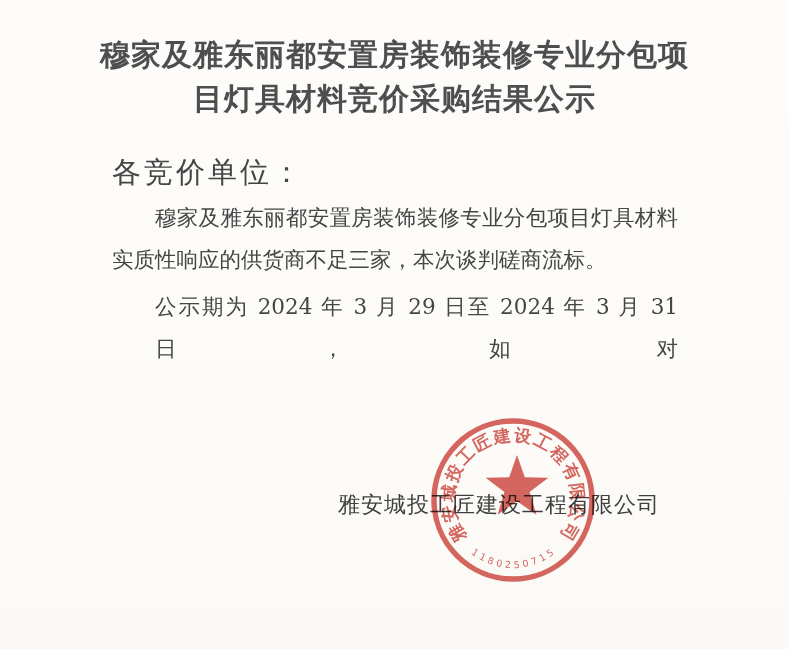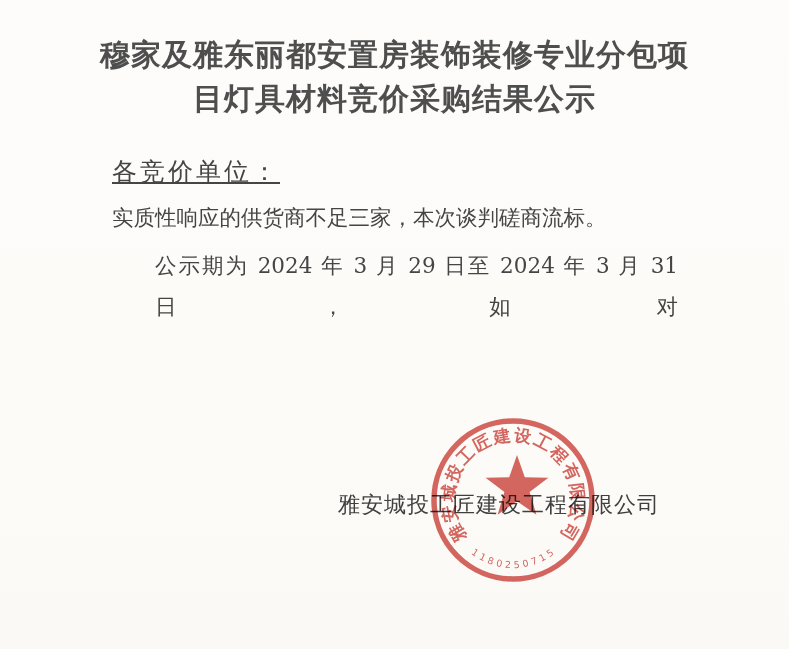--- a/index.html
+++ b/index.html
@@ -18,23 +18,22 @@
     font-weight:700;
     font-size:30px;line-height:44px;
     color:#4e4e4e;
     letter-spacing:1px;
   }
   .body{
     position:absolute;left:112px;top:153px;width:566px;
     font-size:21.5px;
   }
   .salutation{
-    font-size:25px;line-height:38px;letter-spacing:3px;
+    font-size:29px;line-height:38px;letter-spacing:3px;
     margin-bottom:6px;
-    text-decoration:underline;
   }
   .line{line-height:41.5px;height:41.5px;white-space:nowrap;}
   .jfull{
     white-space:normal;
     text-align:justify;
     text-align-last:justify;
     -moz-text-align-last:justify;
   }
   .indent{padding-left:43px;}
   .para-gap{margin-top:6px;}
@@ -68,20 +67,21 @@
 
 <div class="page">
 
   <div class="title">
     <div>穆家及雅东丽都安置房装饰装修专业分包项</div>
     <div>目灯具材料竞价采购结果公示</div>
   </div>
 
   <div class="body">
     <div class="salutation">各竞价单位：</div>
+    <div class="line jfull indent">穆家及雅东丽都安置房装饰装修专业分包项目灯具材料</div>
     <div class="line">实质性响应的供货商不足三家，本次谈判磋商流标。</div>
     <div class="line jfull indent para-gap">公示期为 2024 年 3 月 29 日至 2024 年 3 月 31 日，如对</div>
   </div>
 
   <div class="company">雅安城投工匠建设工程有限公司</div>
 
   <svg class="stamp" viewBox="0 0 168 168" xmlns="http://www.w3.org/2000/svg">
     <defs>
       <path id="seal-arc-path" d="M 38.8 121.9 A 59 59 0 1 1 129.2 121.9" fill="none"></path>
       <path id="seal-serial-path" d="M 28.3 123 A 68 68 0 0 0 139.7 123" fill="none"></path>

